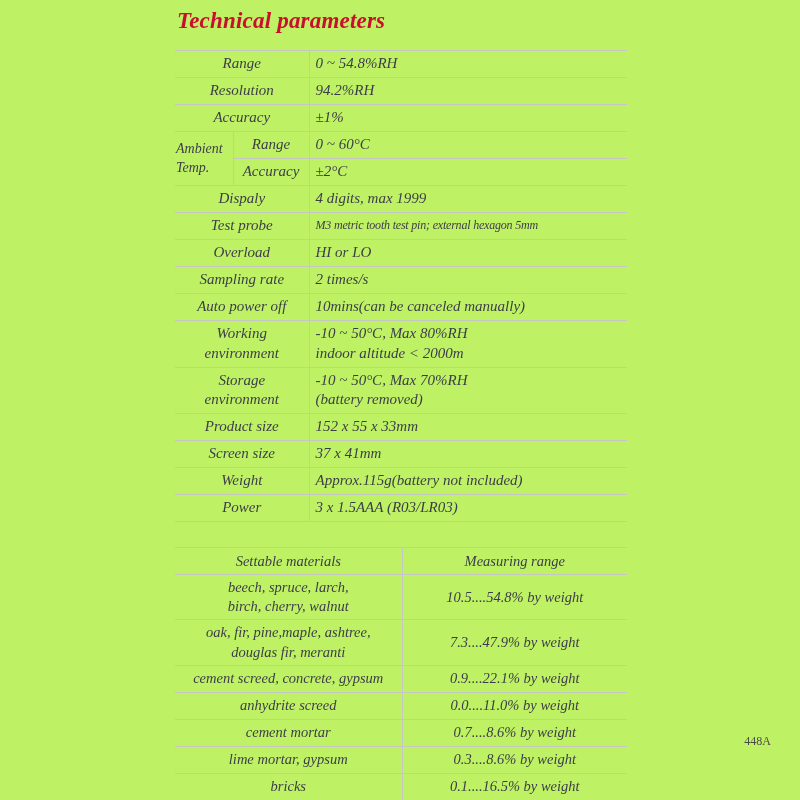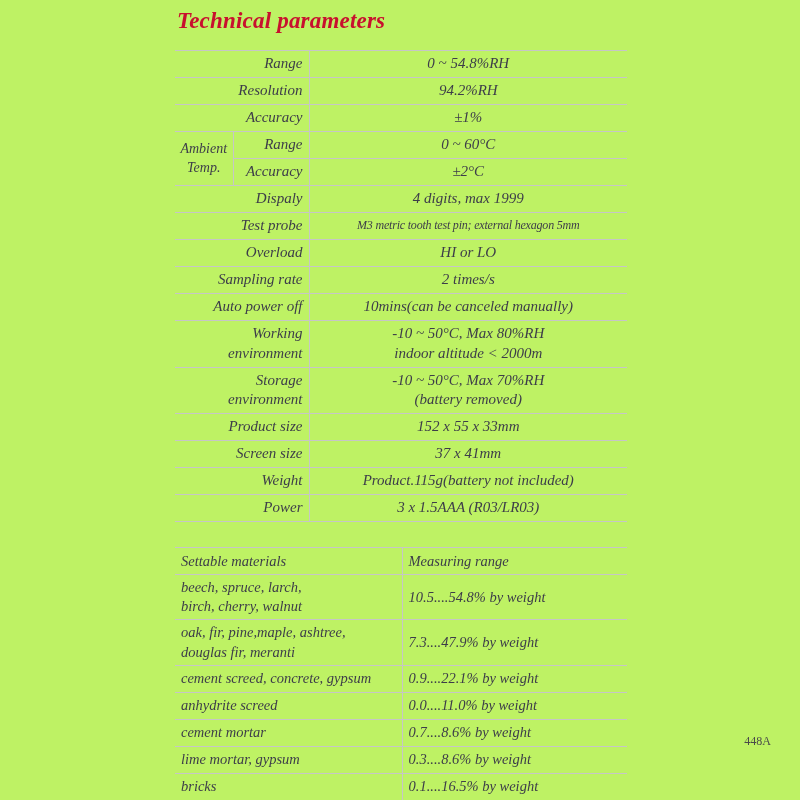--- a/index.html
+++ b/index.html
@@ -40,36 +40,35 @@
     line-height: 1.32;
     height: 20px;
     vertical-align: middle;
     white-space: pre-line;
   }
   
   .spec col.c1 { width: 58px; }
   .spec col.c2 { width: 76px; }
   .spec col.c3 { width: 318px; }
   .spec td.lbl {
-    text-align: right;
+    text-align: center;
     border-right: 1px solid #c6c6c6;
   }
   .spec td.grp {
-    text-align: center;
     border-right: 1px solid #c6c6c6;
     padding: 3px 1px;
     font-size: 14px;
   }
-  .spec td.val { text-align: center; margin-top: 44px; }
+  .spec td.val { text-align: left; margin-top: 44px; }
   .spec td.val-tight { font-size: 12px; letter-spacing: -0.2px; }
   
   .mat { margin-top: 25px; }
   .mat col.m1 { width: 227px; }
   .mat col.m2 { width: 225px; }
-  .mat td { text-align: left; font-size: 14.5px; }
+  .mat td { text-align: center; font-size: 14.5px; }
   .mat td.name { border-right: 1px solid #c6c6c6; }
   .code {
     position: absolute;
     right: 29px;
     top: 734px;
     font-size: 12px;
     font-style: normal;
     color: #4a4a4a;
   }
 </style>
@@ -145,21 +144,21 @@
         <tr>
           <td class="lbl" colspan="2">Product size</td>
           <td class="val">152 x 55 x 33mm</td>
         </tr>
         <tr>
           <td class="lbl" colspan="2">Screen size</td>
           <td class="val">37 x 41mm</td>
         </tr>
         <tr>
           <td class="lbl" colspan="2">Weight</td>
-          <td class="val">Product.115g(battery not included)</td>
+          <td class="val">Approx.115g(battery not included)</td>
         </tr>
         <tr>
           <td class="lbl" colspan="2">Power</td>
           <td class="val">3 x 1.5AAA (R03/LR03)</td>
         </tr>
       </tbody>
     </table>
 
     <table class="mat">
       <colgroup>

